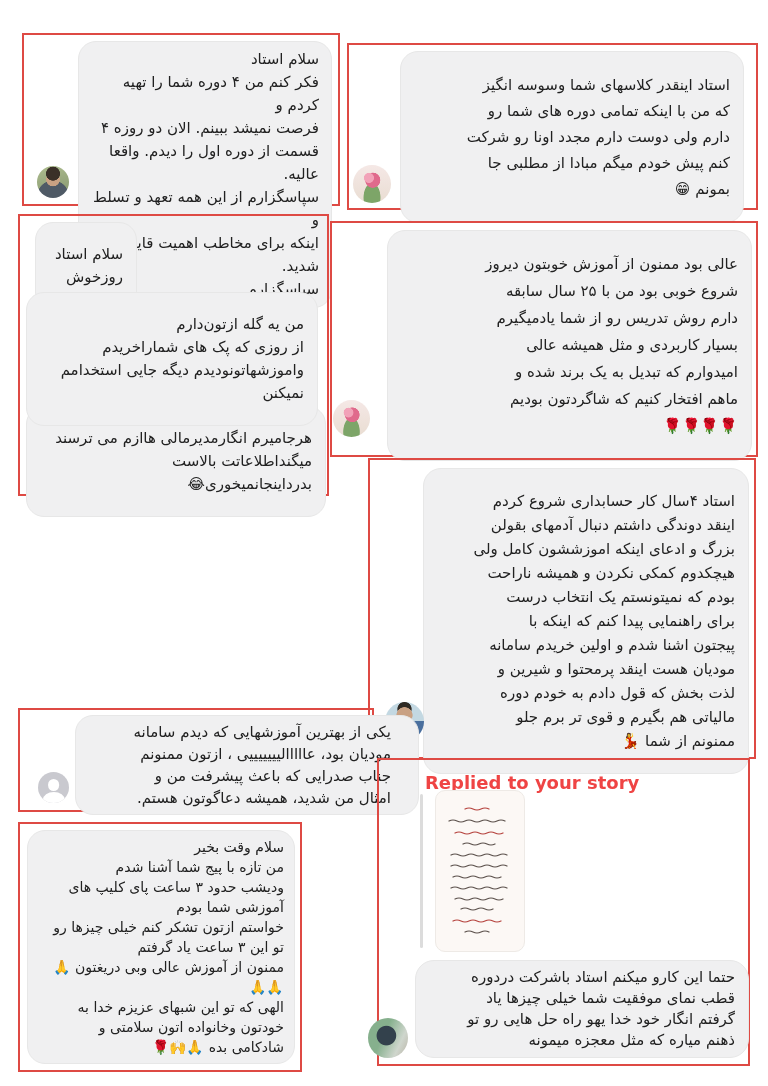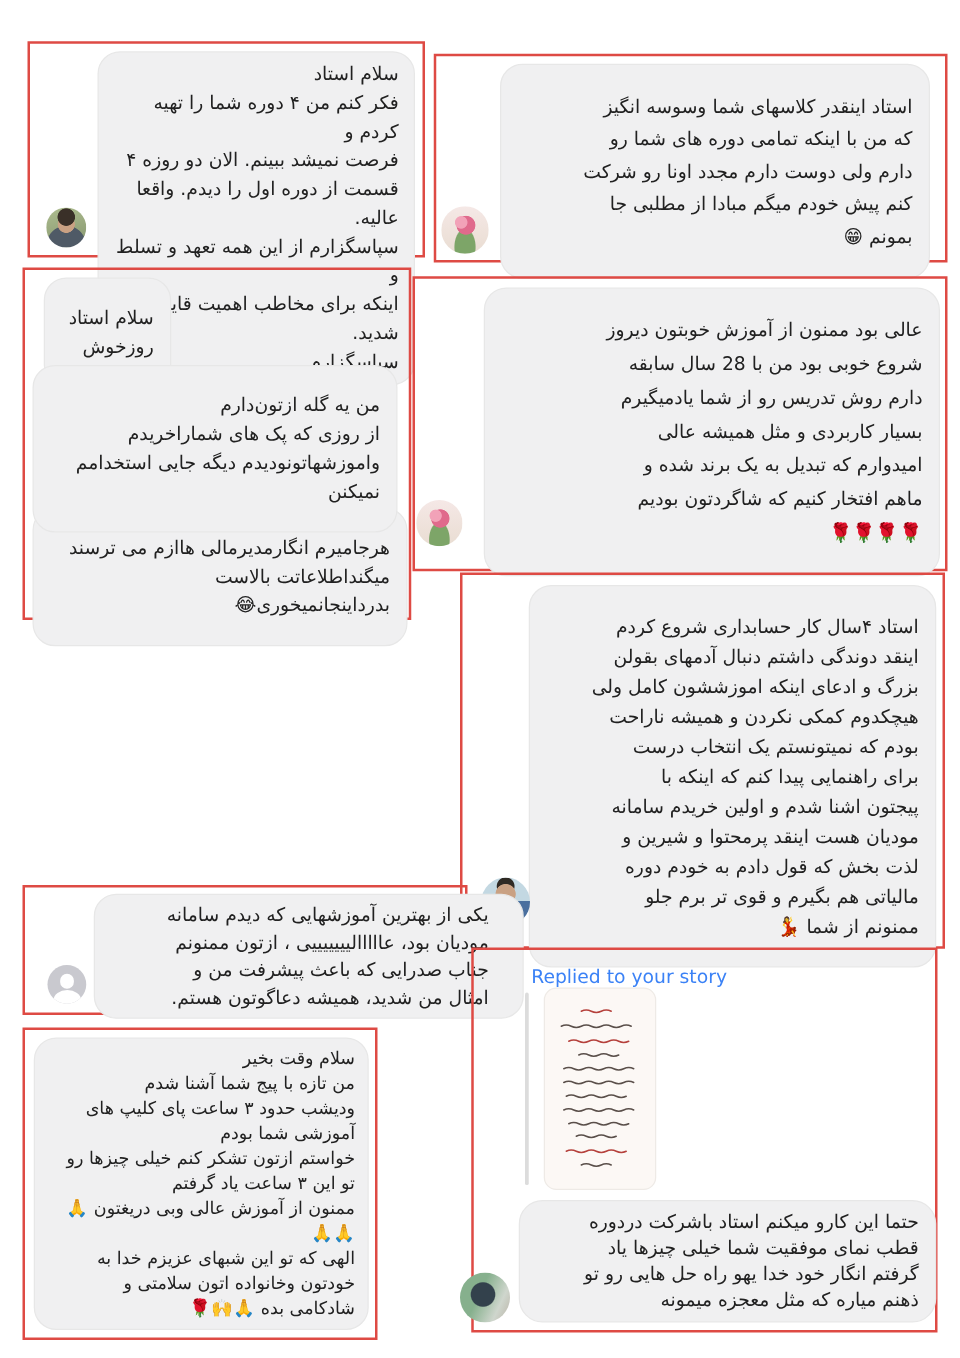--- a/index.html
+++ b/index.html
@@ -77,21 +77,21 @@
   #panel7 .avatar{left:15px;top:242px;width:39px;height:39px;}
 
   #panel6{left:18px;top:708px;width:356px;height:104px;}
   #panel6 .bubble{left:55px;top:5px;width:344px;padding:5px 27px;line-height:22px;}
   #panel6 .avatar{left:18px;top:62px;width:31px;height:31px;}
 
   #panel8{left:18px;top:822px;width:284px;height:250px;}
   #panel8 .bubble{left:7px;top:6px;width:268px;padding:6px 10px;line-height:20px;font-size:14px;}
 
   #panel9{left:377px;top:758px;width:373px;height:308px;}
-  #panel9 .story-header{position:absolute;left:46px;top:12px;color:#3b82f6;font-size:15px;direction:ltr;}
+  #panel9 .story-header{position:absolute;left:46px;top:12px;color:#ef4444;font-size:18px;direction:ltr;font-weight:bold;}
   #panel9 .reply-line{position:absolute;left:41px;top:34px;width:3px;height:154px;background:#dcdcdc;border-radius:2px;}
   #panel9 .thumb{
     position:absolute;left:56px;top:30px;width:88px;height:160px;border-radius:10px;
     background:#fcf8f5;border:1px solid #eeeae6;display:flex;align-items:center;justify-content:center;
   }
   #panel9 .bubble{left:36px;top:200px;width:334px;padding:6px 13px;line-height:21px;border-radius:19px;}
   #panel9 .avatar{left:-11px;top:258px;width:40px;height:40px;}
 </style>
 </head>
 <body>
@@ -125,21 +125,21 @@
 میگنداطلاعاتت بالاست
 بدرداینجانمیخوری😂</div>
     <div class="bubble b2">من یه گله ازتون‌دارم
 از روزی که پک های شماراخریدم
 واموزشهاتونودیدم دیگه جایی استخدامم
 نمیکنن</div>
   </div>
 
   <div id="panel4" class="panel">
     <div class="bubble">عالی بود ممنون از آموزش خوبتون دیروز
-شروع خوبی بود من با 28 سال سابقه
+شروع خوبی بود من با ۲۵ سال سابقه
 دارم روش تدریس رو از شما یادمیگیرم
 بسیار کاربردی و مثل همیشه عالی
 امیدوارم که تبدیل به یک برند شده و
 ماهم افتخار کنیم که شاگردتون بودیم
 🌹🌹🌹🌹</div>
     <div class="avatar av-tulip"></div>
   </div>
 
 
   <div id="panel7" class="panel">

